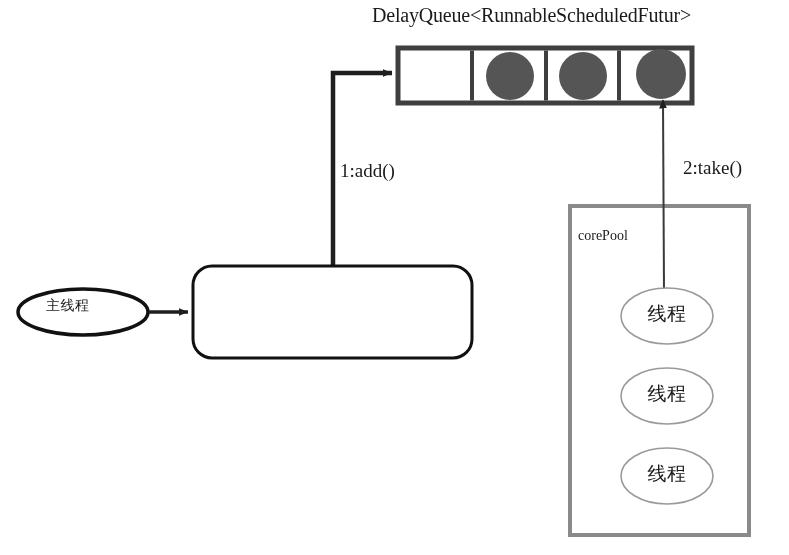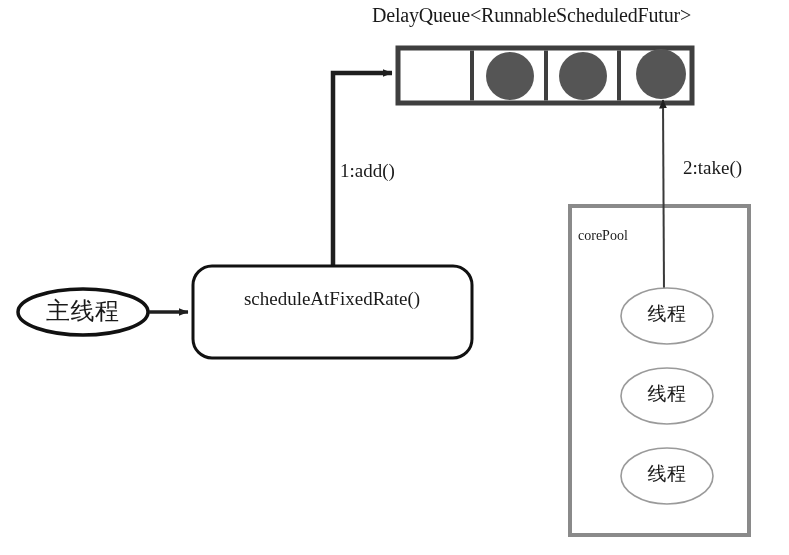--- a/index.html
+++ b/index.html
@@ -57,21 +57,21 @@
   .corepool-label {
     left: 578px;
     top: 221px;
     font-size: 14px;
     margin-top: 7px;
   }
   
   .main-thread-label {
     left: 46px;
     top: 298px;
-    font-size: 24px;
+    font-size: 14px;
     letter-spacing: 0.5px;
     text-align: right;
   }
   
   .sched-box-text {
     left: 200px;
     top: 286px;
     width: 264px;
     text-align: center;
     font-size: 19px;
@@ -136,20 +136,19 @@
 
   <div class="lbl add-label">1:add()</div>
 
   <div class="lbl take-label">2:take()</div>
 
   <div class="lbl corepool-label">corePool</div>
 
   <div class="lbl main-thread-label">主线程</div>
 
   <div class="lbl sched-box-text">
-    <div>scheduleAtFixedRate()</div>
   </div>
 
   <div class="lbl worker-label w0">线程</div>
   <div class="lbl worker-label w1">线程</div>
   <div class="lbl worker-label w2">线程</div>
 
 </div>
 
 </body></html>

